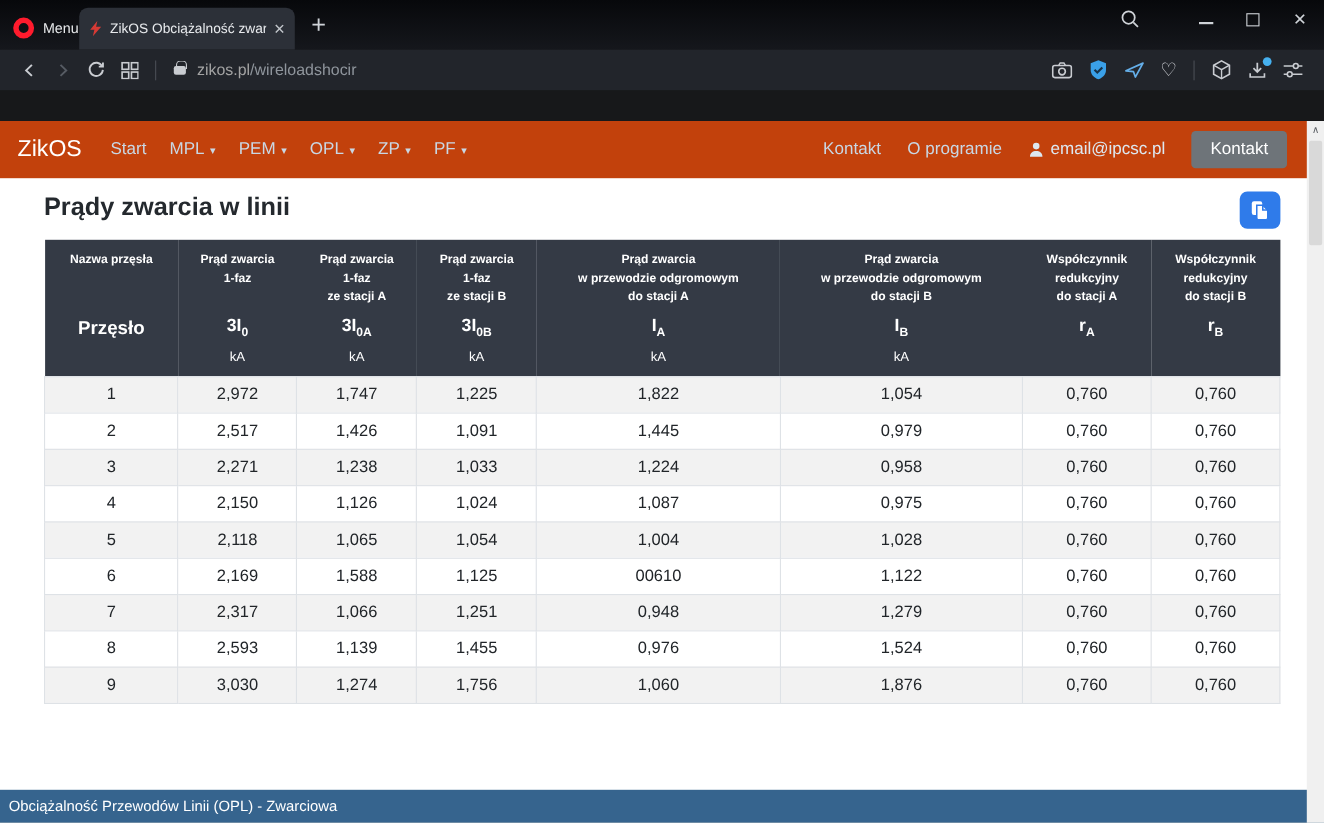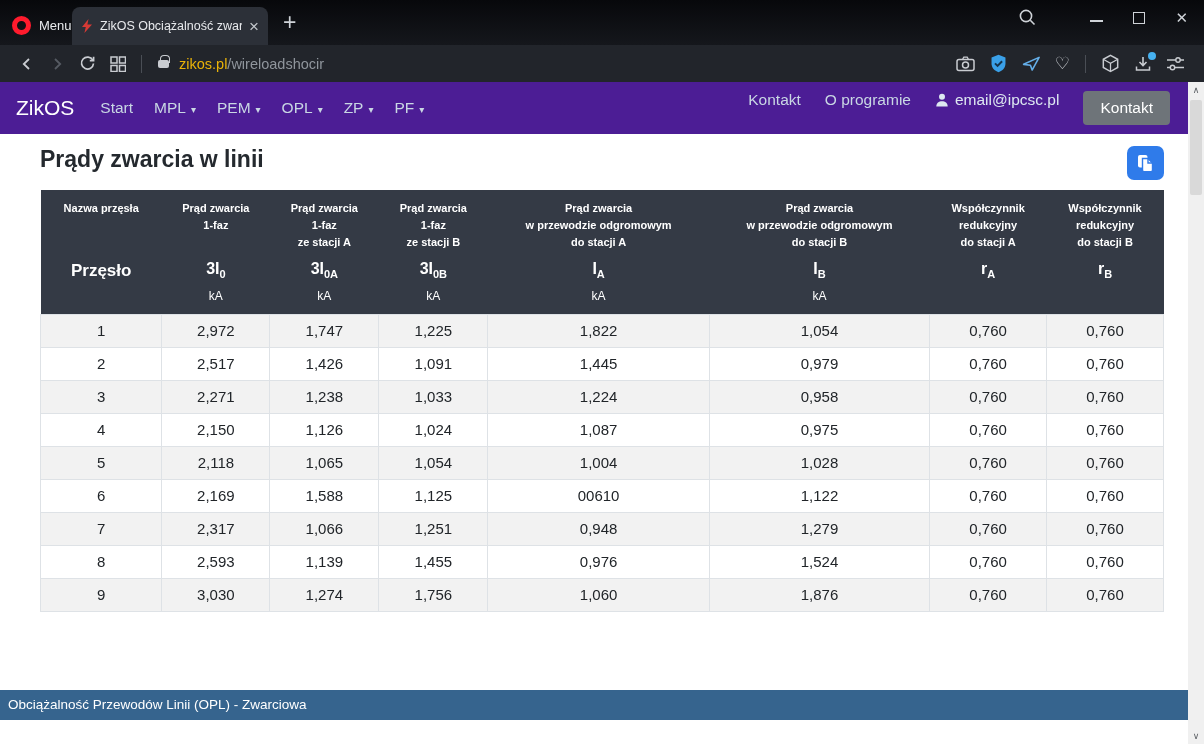--- a/index.html
+++ b/index.html
@@ -24,34 +24,34 @@
   .win-max { width:12px; height:12px; border:1.7px solid #cfd3d8; margin:0 15px; }
   .win-close { color:#cfd3d8; font-size:15px; margin:0 6px 0 15px; }
 
   .toolbar { height:37px; background:#22252b; display:flex; align-items:center; padding:0 12px; }
   .tb-icon { display:flex; align-items:center; justify-content:center; margin:0 7px; }
   .tb-sep { width:1px; height:18px; background:#4a4e55; margin:0 8px; }
   .lock { width:11px; height:8px; background:#c9ccd1; border-radius:2px; position:relative; margin:0 10px 0 8px; }
   .lock:before { content:''; position:absolute; top:-5px; left:1.5px; width:8px; height:7px;
     border:1.6px solid #c9ccd1; border-bottom:none; border-radius:4px 4px 0 0; }
   .url { font-size:14.5px; }
-  .url .domain { color:#eab308;text-align:center; } .url .path { color:#8f959c; }
+  .url .domain { color:#a3a3a3;text-align:center; } .url .path { color:#8f959c; }
   .tb-right { margin-left:auto; display:flex; align-items:center; }
   .heart-glyph { color:#c9ccd1; font-size:17px; }
   .dl-wrap { position:relative; }
   .dl-dot { position:absolute; top:-3px; right:-4px; width:8px; height:8px; border-radius:50%; background:#46b1f0; }
 
   
   .viewport { position:relative; height:666px; background:#ffffff; }
-  .navbar { height:52px; background:#4c1d95; display:flex; align-items:center; padding:0 16px; }
+  .navbar { height:52px; background:#c2410c; display:flex; align-items:center; padding:0 16px;margin-top:28px; }
   .brand { color:#ffffff; font-size:21px; margin-right:26px; }
   .nav-items { display:flex; align-items:center; }
   .nav-item { color:#c9d7e4; font-size:15.5px; margin-right:21px; display:flex; align-items:center; gap:5px; text-decoration:none; cursor:pointer; }
   .caret { font-size:10px; padding-top:2px; }
-  .nav-right { margin-left:auto; display:flex; align-items:flex-start; gap:24px; padding-right:18px; }
+  .nav-right { margin-left:auto; display:flex; align-items:center; gap:24px; padding-right:18px; }
   .nav-link { color:#c9d7e4; font-size:15.5px; cursor:pointer; }
   .email-box { color:#dde8f1; font-size:15.5px; display:flex; align-items:center; gap:6px; }
   .logout-btn { background:#6e7479; color:#fff; font-size:15.5px; padding:8px 17px; border-radius:4px; border:none; cursor:pointer; }
 
   .content { padding:12px 40px 0 40px; }
   .page-head { display:flex; justify-content:space-between; align-items:flex-start; margin-bottom:10px; }
   .page-title { font-size:23px; font-weight:700; color:#24292e; }
   .copy-btn { width:37px; height:34px; background:#2f7bea; border:none; border-radius:7px;
     display:flex; align-items:center; justify-content:center; cursor:pointer; }
 

